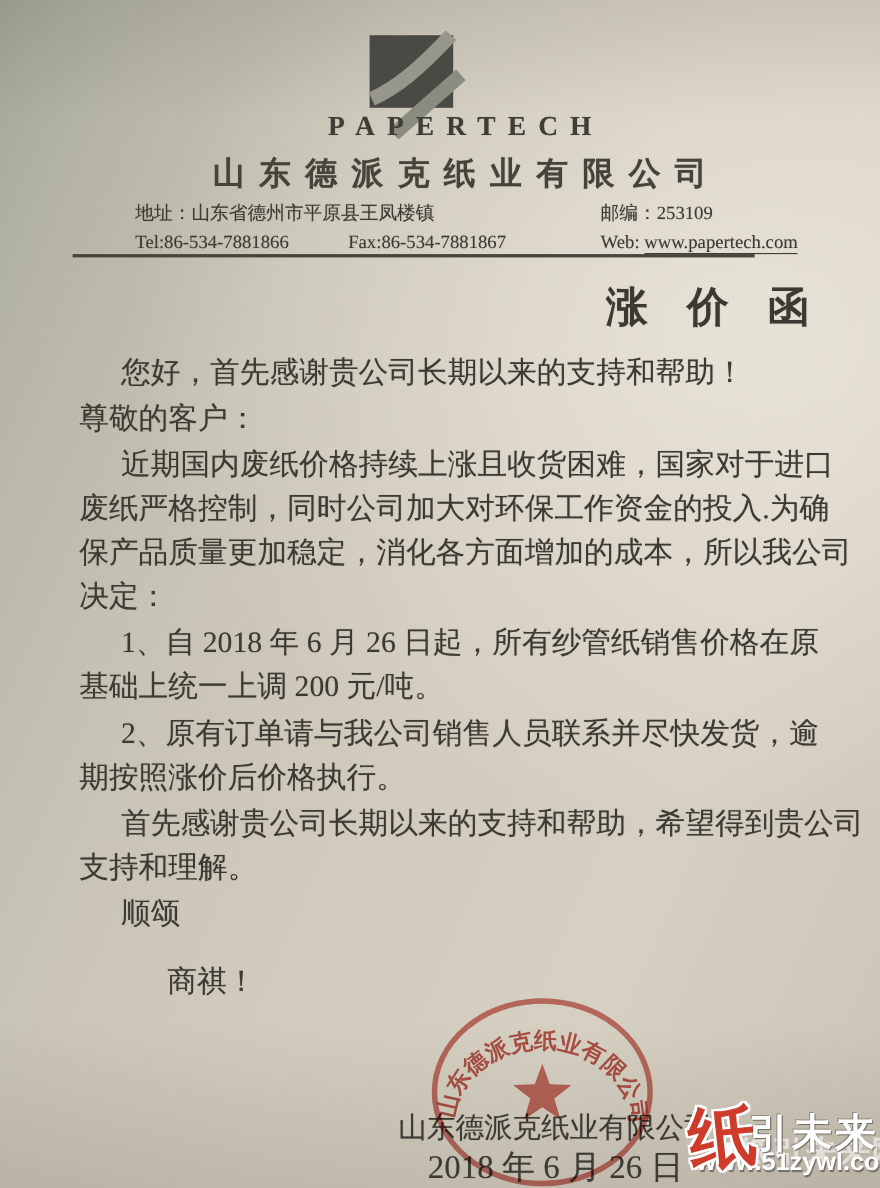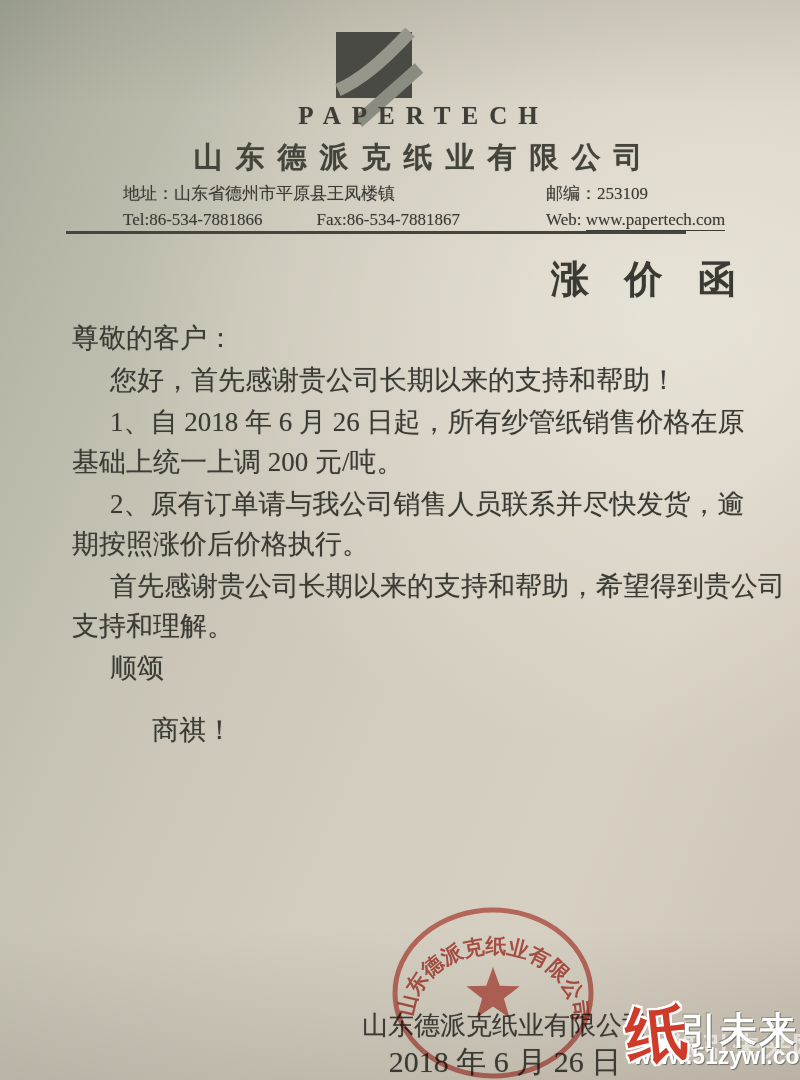--- a/index.html
+++ b/index.html
@@ -99,22 +99,26 @@
         <div class="info-row"><span>邮编：</span><span>253109</span></div>
         <div class="info-row"><span>Web: </span><span class="weburl">www.papertech.com</span></div>
       </div>
     </div>
     <div class="head-rule"></div>
   </div>
 
   <div class="title soft">涨 价 函</div>
 
   <div class="body soft">
+    <p class="para indent">您好，首先感谢贵公司长期以来的支持和帮助！</p>
     <p class="para">尊敬的客户：</p>
-    <p class="para indent">您好，首先感谢贵公司长期以来的支持和帮助！</p>
+    <p class="para indent">近期国内废纸价格持续上涨且收货困难，国家对于进口
+废纸严格控制，同时公司加大对环保工作资金的投入.为确
+保产品质量更加稳定，消化各方面增加的成本，所以我公司
+决定：</p>
     <p class="para indent">1、自 2018 年 6 月 26 日起，所有纱管纸销售价格在原
 基础上统一上调 200 元/吨。</p>
     <p class="para indent">2、原有订单请与我公司销售人员联系并尽快发货，逾
 期按照涨价后价格执行。</p>
     <p class="para indent">首先感谢贵公司长期以来的支持和帮助，希望得到贵公司
 支持和理解。</p>
     <p class="para indent">顺颂</p>
     <p class="para indent-lg">商祺！</p>
   </div>
 

